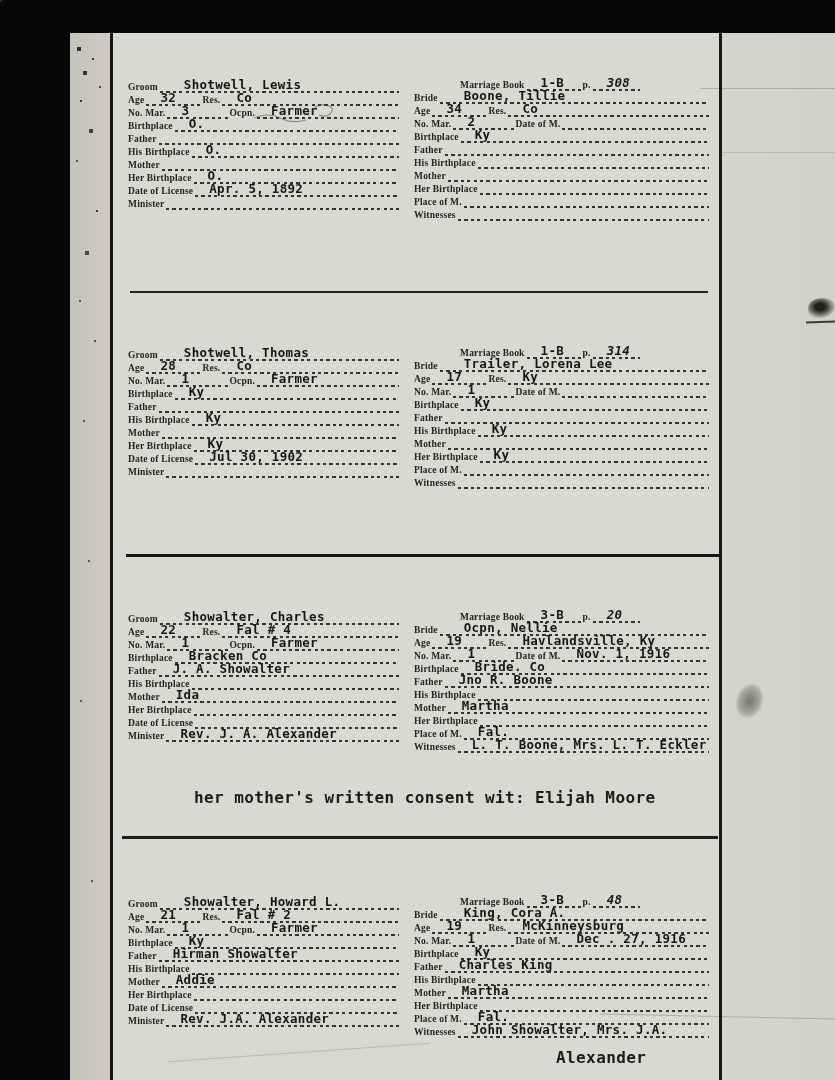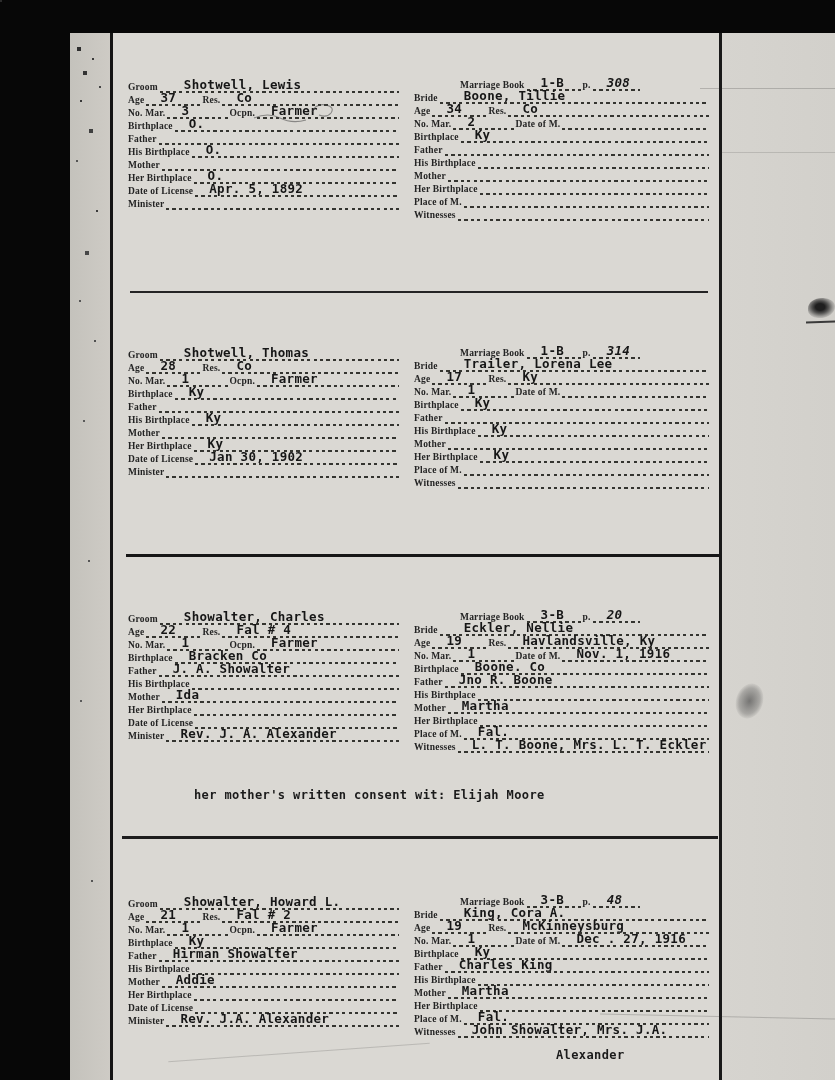--- a/index.html
+++ b/index.html
@@ -38,21 +38,21 @@
        background:repeating-linear-gradient(90deg,#34342f 0 3.2px,transparent 3.2px 6.4px);}
   .typed{position:absolute;left:16px;bottom:2px;font-family:"DejaVu Sans Mono","Liberation Mono",monospace;
        font-size:12.5px;font-weight:700;color:#161616;letter-spacing:.3px;line-height:1;white-space:nowrap;}
   .w-age{flex:0 0 58px;}
   .w-no{flex:0 0 64px;}
   .w-mb{flex:0 0 58px;}
   .w-pg{flex:0 0 50px;font-style:italic;}
   .mb-row{padding-left:46px;margin-right:52px;}
   .name-ind .typed{left:26px;}
   .note,.overflow{position:absolute;font-family:"DejaVu Sans Mono","Liberation Mono",monospace;
-       font-size:12px;font-weight:700;color:#1b1b1b;white-space:nowrap;letter-spacing:.4px;}
+       font-size:16px;font-weight:700;color:#1b1b1b;white-space:nowrap;letter-spacing:.4px;}
   .note{left:66px;top:214px;}
   .overflow{left:428px;top:195px;}
   
   .specks{position:absolute;left:0;top:0;width:2px;height:2px;background:#2c2c2c;
      box-shadow:78px 48px 0 1px #2e2e2e,92px 58px 0 #3a3a3a,84px 72px 0 1px #333,
        99px 86px 0 #444,80px 100px 0 #383838,90px 130px 0 1px #3f3f3f,76px 160px 0 #555,
        96px 210px 0 #3c3c3c,86px 252px 0 1px #474747,79px 300px 0 #555,94px 340px 0 #505050,
        83px 420px 0 #5a5a5a,88px 560px 0 #555,80px 700px 0 #5a5a5a,91px 880px 0 #555;}
   .blob-ink{position:absolute;left:808px;top:298px;width:27px;height:20px;border-radius:55% 45% 60% 40%;
      background:radial-gradient(ellipse at 45% 45%,#1f1f1f 0 22%,rgba(40,40,40,.75) 40%,rgba(60,60,60,.35) 60%,transparent 78%);}
@@ -77,21 +77,21 @@
     <div class="col left">
       <div class="row name-ind">
         <span class="lbl">Groom</span>
         <span class="fill">
               <span class="typed">Shotwell, Lewis</span>
             </span>
       </div>
       <div class="row">
         <span class="lbl">Age</span>
         <span class="fill w-age">
-              <span class="typed">37</span>
+              <span class="typed">32</span>
             </span>
         <span class="lbl">Res.</span>
         <span class="fill">
               <span class="typed">Co</span>
             </span>
       </div>
       <div class="row">
         <span class="lbl">No. Mar.</span>
         <span class="fill w-no">
               <span class="typed">3</span>
@@ -283,21 +283,21 @@
       </div>
       <div class="row">
         <span class="lbl">Her Birthplace</span>
         <span class="fill">
               <span class="typed">Ky</span>
             </span>
       </div>
       <div class="row">
         <span class="lbl">Date of License</span>
         <span class="fill">
-              <span class="typed">Jan 30, 1902</span>
+              <span class="typed">Jul 30, 1902</span>
             </span>
       </div>
       <div class="row">
         <span class="lbl">Minister</span>
         <span class="fill">
               <span class="typed"></span>
             </span>
       </div>
     </div>
     <div class="divider"></div>
@@ -464,21 +464,21 @@
               <span class="typed">3-B</span>
             </span>
         <span class="lbl">p.</span>
         <span class="fill w-pg">
               <span class="typed">20</span>
             </span>
       </div>
       <div class="row name-ind">
         <span class="lbl">Bride</span>
         <span class="fill">
-              <span class="typed">Eckler, Nellie</span>
+              <span class="typed">Ocpn, Nellie</span>
             </span>
       </div>
       <div class="row">
         <span class="lbl">Age</span>
         <span class="fill w-age">
               <span class="typed">19</span>
             </span>
         <span class="lbl">Res.</span>
         <span class="fill">
               <span class="typed">Havlandsville, Ky</span>
@@ -490,21 +490,21 @@
               <span class="typed">1</span>
             </span>
         <span class="lbl">Date of M.</span>
         <span class="fill">
               <span class="typed">Nov. 1, 1916</span>
             </span>
       </div>
       <div class="row">
         <span class="lbl">Birthplace</span>
         <span class="fill">
-              <span class="typed">Boone. Co</span>
+              <span class="typed">Bride. Co</span>
             </span>
       </div>
       <div class="row">
         <span class="lbl">Father</span>
         <span class="fill">
               <span class="typed">Jno R. Boone</span>
             </span>
       </div>
       <div class="row">
         <span class="lbl">His Birthplace</span>

